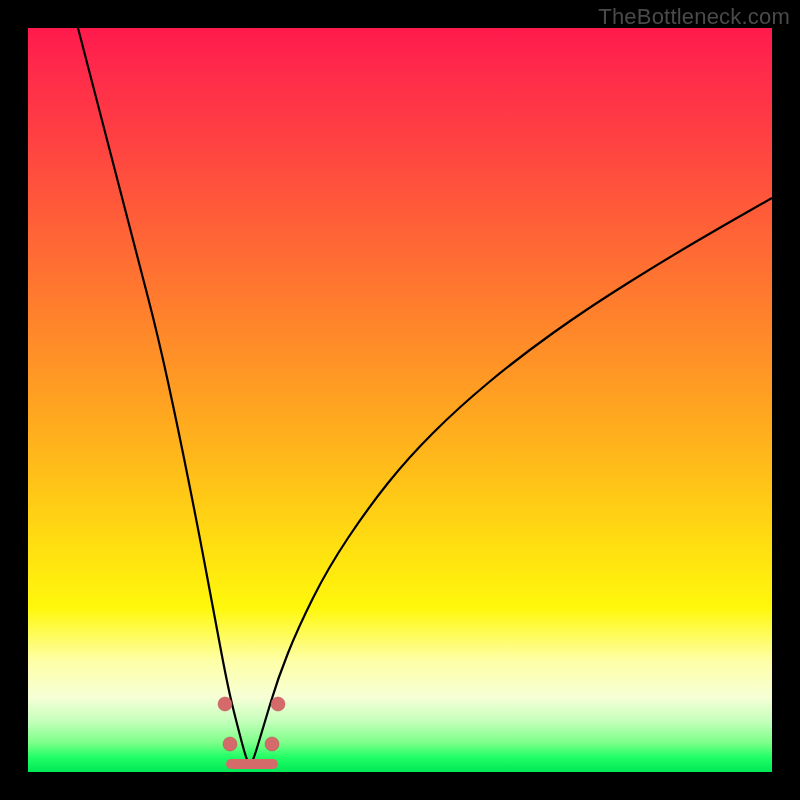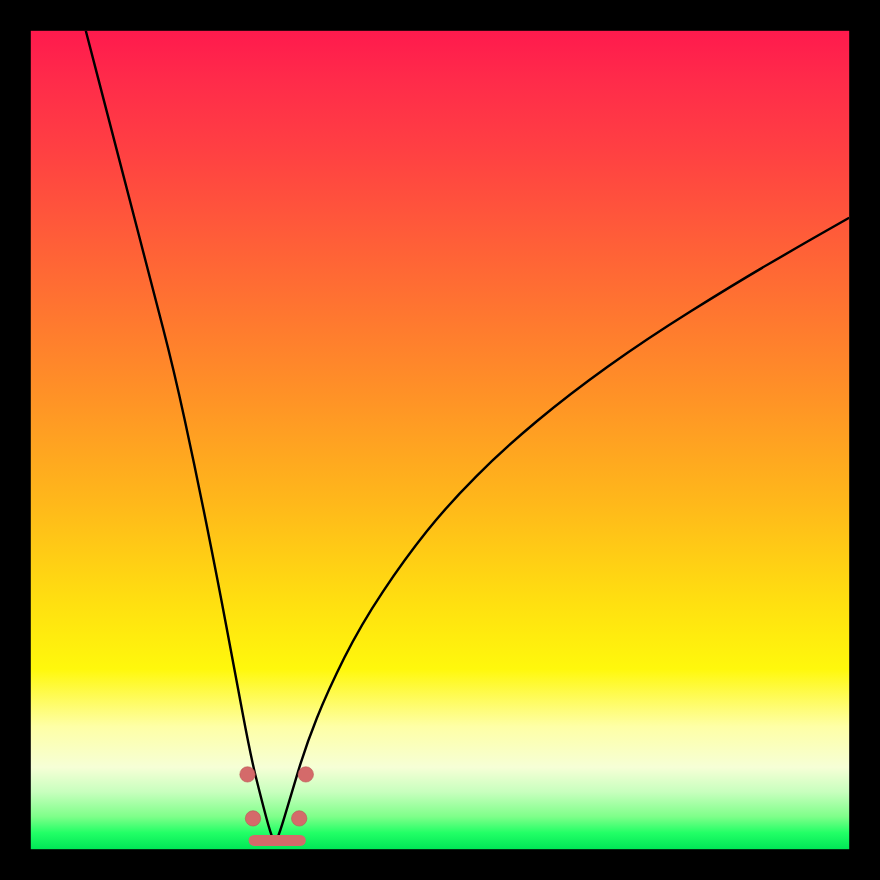--- a/index.html
+++ b/index.html
@@ -65,20 +65,21 @@
     fill: none;
     stroke: #d46a6a;
     stroke-width: 10;
     stroke-linecap: round;
   }
 </style>
 </head>
 <body>
 
 <div class="frame">
+  <div class="watermark">TheBottleneck.com</div>
 
   <div class="plot">
     <svg class="curve" viewBox="0 0 744 744">
       <path fill="none" stroke="#000" stroke-width="2.2" d="M 50 0 Q 50 0 60 38.5 Q 70 77 80 115.5 Q 90 154 100 192.5 Q 110 231 120 269.5 Q 130 308 140 354 Q 150 400 160 450 Q 170 500 177.5 540 Q 185 580 192.5 620 Q 200 660 205 680 Q 210 700 214 715 Q 218 730 220 734 Q 222 738 224 734 Q 226 730 230.5 715 Q 235 700 242.5 675 Q 250 650 260 625 Q 270 600 285 570 Q 300 540 320 510 Q 340 480 360 455 Q 380 430 405 405 Q 430 380 460 355 Q 490 330 525 305 Q 560 280 600 255 Q 640 230 670 212.5 Q 700 195 722 182.5 T 744 170" id="curve-path"></path>
 
       <line id="minseg" class="minline" x1="203" y1="736" x2="245" y2="736"></line>
 
       <circle id="d0" class="dot" r="7" cx="197" cy="676"></circle>
       <circle id="d1" class="dot" r="7" cx="250" cy="676"></circle>
       <circle id="d2" class="dot" r="7" cx="202" cy="716"></circle>

